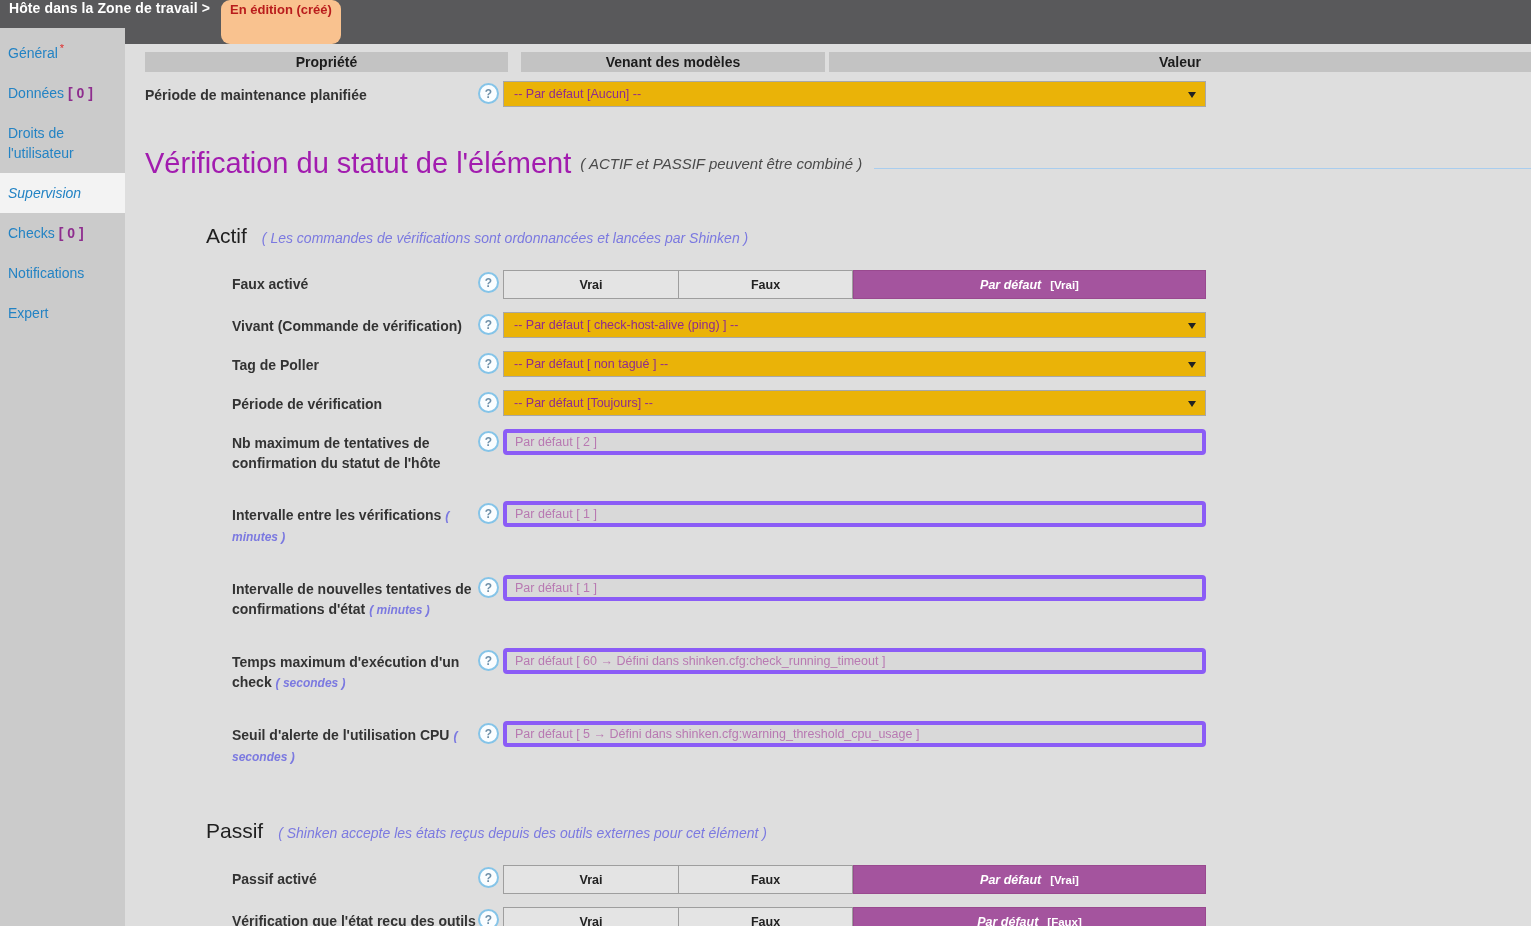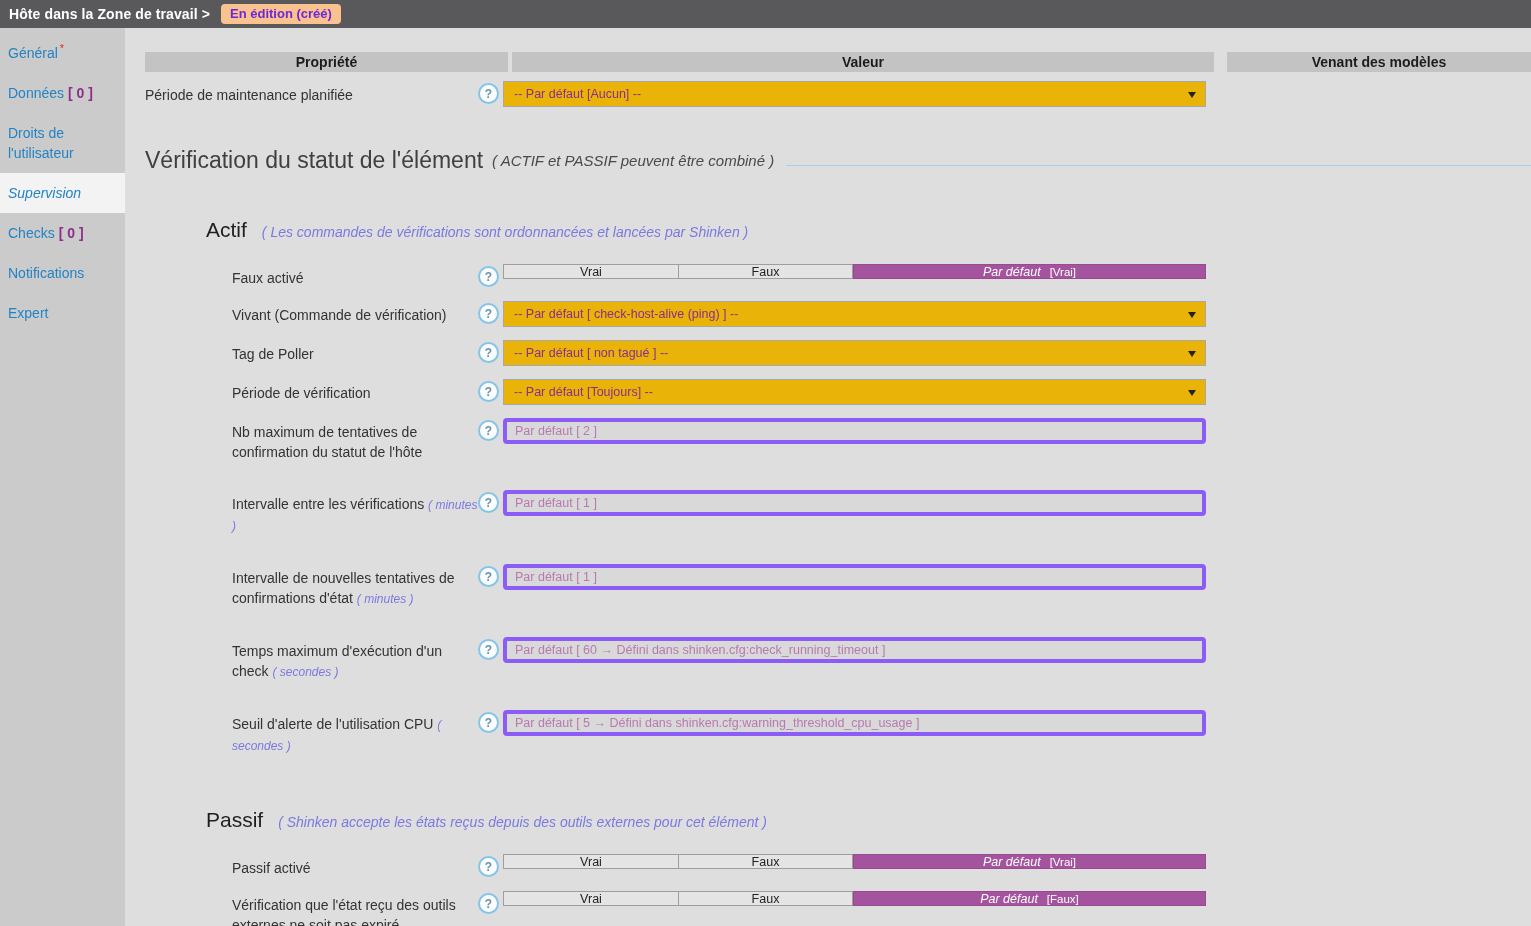--- a/index.html
+++ b/index.html
@@ -6,27 +6,27 @@
   html,body { width:1531px; height:926px; }
   body {
     font-family:"Liberation Sans", sans-serif;
     background:#dedede;
     position:relative;
     overflow:hidden;
     color:#333;
   }
   
   .topbar {
-    height:28px; background:#59595b; display:flex; align-items:center;
+    height:44px; background:#59595b; display:flex; 
     padding-left:9px; gap:11px;
   }
   .breadcrumb { color:#ffffff; font-size:14px; font-weight:700; letter-spacing:.1px; }
   .badge {
-    background:#f9c28f; color:#6d28d9; font-size:13px; font-weight:600;
-    padding:2px 9px 3px; border-radius:4px; white-space:nowrap;
+    background:#f9c28f; color:#b91c1c; font-size:13px; font-weight:600;
+    padding:2px 9px 3px; border-radius:9px; white-space:nowrap;
   }
   
   .sidebar {
     position:absolute; left:0; top:28px; width:125px; bottom:0;
     background:#cbcbcb; font-size:14px;
   }
   .side-item {
     padding:10px 4px 10px 8px; color:#2383c4; cursor:pointer; line-height:20px;
   }
   .side-item.selected { background:#f3f3f3;font-style:italic; }
@@ -38,21 +38,21 @@
   .th {
     background:#c3c3c3; color:#1c1c1c; font-weight:700; font-size:14px;
     text-align:center; line-height:20px;
   }
   .th-prop { width:363px; }
   .th-val  { width:702px; margin-left:4px; }
   .th-tmpl { flex:1; margin-left:13px; }
   .form-area { margin-left:20px; }
   
   .frow { display:flex; align-items:flex-start; }
-  .flabel { width:333px; font-size:14px; color:#333; padding-top:4px; line-height:20px; }
+  .flabel { width:333px; font-size:14px; color:#333; padding-top:4px; line-height:20px;font-weight:bold; }
   .frow.indent .flabel { margin-left:87px; width:246px; }
   .unit { font-style:italic; color:#7b79e0; font-size:12px; }
   .fhelp {
     width:21px; height:21px; min-width:21px; border-radius:50%;
     border:2px solid #85c4e8; color:#6e8fa8; background:#fafdff;
     font-size:12px; font-weight:700; display:flex; align-items:center; justify-content:center;
     margin-top:2px; cursor:pointer;
   }
   .fcontrol { width:703px; margin-left:4px; }
   
@@ -67,37 +67,37 @@
     border-top:6px solid #222;
   }
   
   .tinput {
     width:703px; height:26px; background:#d9d9d9; border:4px solid #8b5cf6;
     border-radius:4px; padding:0 8px; font-size:12.5px; color:#8e2c8e;
     font-family:"Liberation Sans", sans-serif; outline:none;
   }
   .tinput::placeholder { color:#b879b2; opacity:1; }
   
-  .toggle { display:flex; height:15px; }
+  .toggle { display:flex; height:29px;font-weight:bold; }
   .tbtn {
     background:#e4e4e4; border:1px solid #9e9e9e; font-size:12.5px; color:#222;
     display:flex; align-items:center; justify-content:center; cursor:pointer;
   }
   .tbtn.vrai { width:176px; }
   .tbtn.faux { width:174px; border-left:none; }
   .tbtn.def  { width:353px; background:#a4549e; border:1px solid #99498f; color:#fff; gap:9px; }
   .tbtn.def .dlabel { font-style:italic; }
   .tbtn.def .dvalue { font-size:11.5px; }
   
   .mb-sel { margin-bottom:13px; }
   .mb-inp { margin-bottom:28px; }
   .mt-first { margin-top:9px; }
   
   .section-head { display:flex; align-items:center; margin:40px 0 0 20px; }
-  .sec-title { font-size:23px; color:#404040; white-space:nowrap; }
+  .sec-title { font-size:29px; color:#a21caf; white-space:nowrap; }
   .sec-sub { font-style:italic; color:#4a4a4a; font-size:15px; margin-left:9px; white-space:nowrap; }
   .sec-line { flex:1; border-top:1px solid #a9cdee; margin:10px 0 0 12px; }
   
   .grp { display:flex; align-items:baseline; margin:44px 0 22px 61px; }
   .grp-h { font-size:21px; color:#1f1f1f; }
   .grp-hint { font-style:italic; color:#7b79e0; font-size:14px; margin-left:15px; }
   .grp.passif { margin-top:52px; }
 </style>
 </head>
 <body>
@@ -128,22 +128,22 @@
   </div>
   <div class="side-item">
     <span>Expert</span>
   </div>
 </div>
 
 <div class="main">
 
   <div class="table-head">
     <div class="th th-prop">Propriété</div>
+    <div class="th th-tmpl">Venant des modèles</div>
     <div class="th th-val">Valeur</div>
-    <div class="th th-tmpl">Venant des modèles</div>
   </div>
 
   <div class="form-area">
 
     <div class="frow mt-first">
       <div class="flabel">Période de maintenance planifiée</div>
       <div class="fhelp">?</div>
       <div class="fcontrol">
         <div class="select">
           <span>-- Par défaut [Aucun] --</span>

